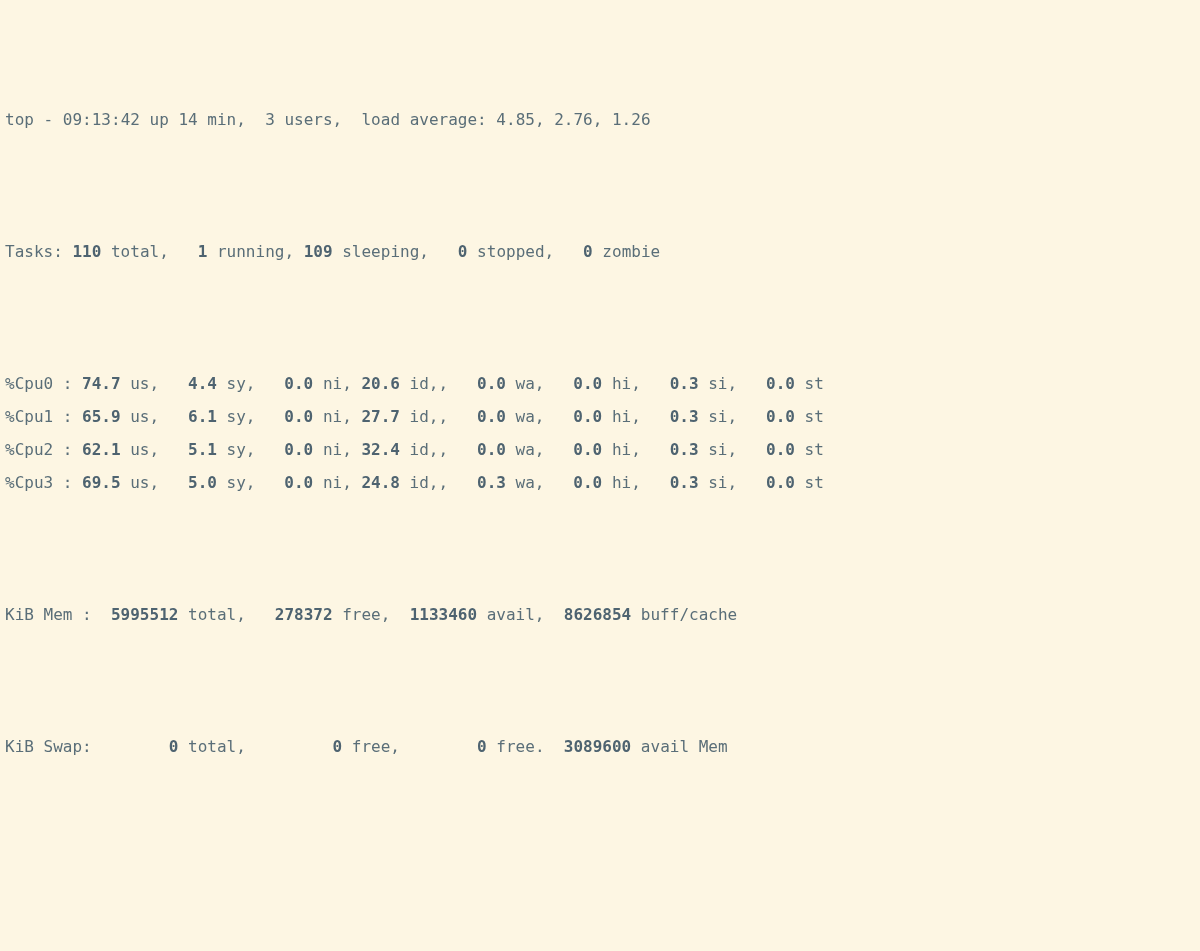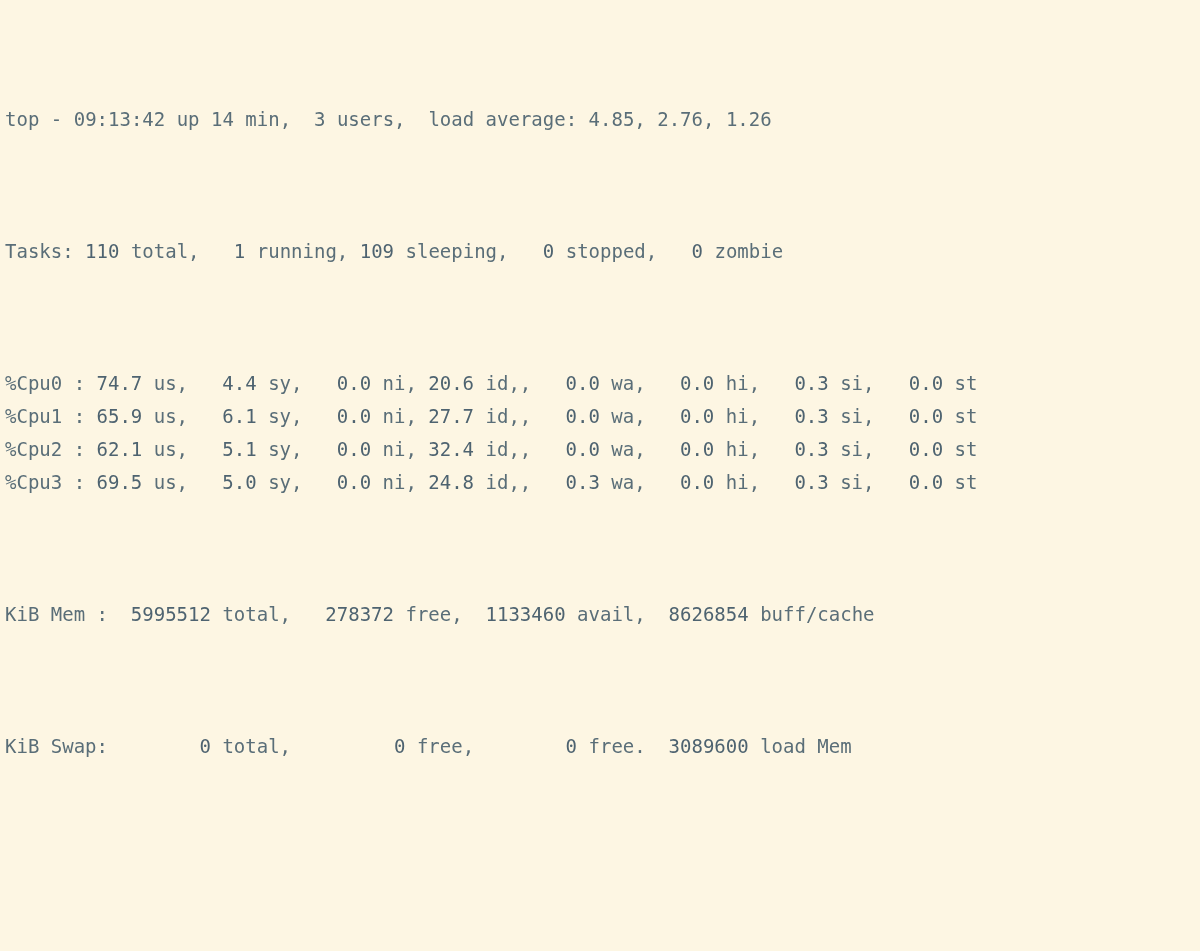--- a/index.html
+++ b/index.html
@@ -12,56 +12,56 @@
     width: 1200px;
     height: 951px;
     overflow: hidden;
     font-family: "DejaVu Sans Mono", "Liberation Mono", monospace;
   }
   #terminal {
     width: 1200px;
     height: 951px;
     background: #fdf6e3;
     color: #5a6e78;
-    font-size: 19px;
+    font-size: 16px;
     line-height: 33px;
     letter-spacing: 0;
     padding: 4px 0 0 5px;
     box-sizing: border-box;
     white-space: pre;
     -webkit-font-smoothing: none;
   }
   .line {
     height: 33px;
     white-space: pre;
     font-variant-ligatures: none;
   }
   .b {
-    font-weight: normal;
+    font-weight: bold;
     color: #4e6370;
     margin-top: 10px;
   }
   .blank {
     height: 33px;
   }
 </style>
 </head>
 <body>
 
 <div id="terminal">
 
   <div class="line"><span>top</span><span> </span><span>-</span><span> </span><span>09:13:42</span><span> </span><span>up</span><span> </span><span>14 min,</span><span>  </span><span>3</span><span> </span><span>users,</span><span>  </span><span>load average:</span><span> </span><span>4.85,</span><span> </span><span>2.76,</span><span> </span><span>1.26</span></div>
 
   <div class="line"><span>Tasks:</span><span> </span><span class="b">110</span><span> </span><span>total,</span><span>   </span><span class="b">1</span><span> </span><span>running,</span><span> </span><span class="b">109</span><span> </span><span>sleeping,</span><span>   </span><span class="b">0</span><span> </span><span>stopped,</span><span>   </span><span class="b">0</span><span> </span><span>zombie</span></div>
 
   <div id="cpu-lines"><div class="line"><span>%Cpu0 : </span><span class="b">74.7</span><span> us,  </span><span class="b"> 4.4</span><span> sy,  </span><span class="b"> 0.0</span><span> ni, </span><span class="b">20.6</span><span> id,,  </span><span class="b"> 0.0</span><span> wa,  </span><span class="b"> 0.0</span><span> hi,  </span><span class="b"> 0.3</span><span> si,  </span><span class="b"> 0.0</span><span> st</span></div><div class="line"><span>%Cpu1 : </span><span class="b">65.9</span><span> us,  </span><span class="b"> 6.1</span><span> sy,  </span><span class="b"> 0.0</span><span> ni, </span><span class="b">27.7</span><span> id,,  </span><span class="b"> 0.0</span><span> wa,  </span><span class="b"> 0.0</span><span> hi,  </span><span class="b"> 0.3</span><span> si,  </span><span class="b"> 0.0</span><span> st</span></div><div class="line"><span>%Cpu2 : </span><span class="b">62.1</span><span> us,  </span><span class="b"> 5.1</span><span> sy,  </span><span class="b"> 0.0</span><span> ni, </span><span class="b">32.4</span><span> id,,  </span><span class="b"> 0.0</span><span> wa,  </span><span class="b"> 0.0</span><span> hi,  </span><span class="b"> 0.3</span><span> si,  </span><span class="b"> 0.0</span><span> st</span></div><div class="line"><span>%Cpu3 : </span><span class="b">69.5</span><span> us,  </span><span class="b"> 5.0</span><span> sy,  </span><span class="b"> 0.0</span><span> ni, </span><span class="b">24.8</span><span> id,,  </span><span class="b"> 0.3</span><span> wa,  </span><span class="b"> 0.0</span><span> hi,  </span><span class="b"> 0.3</span><span> si,  </span><span class="b"> 0.0</span><span> st</span></div></div>
 
   <div class="line"><span>KiB Mem :</span><span>  </span><span class="b">5995512</span><span> </span><span>total,</span><span>   </span><span class="b">278372</span><span> </span><span>free,</span><span>  </span><span class="b">1133460</span><span> </span><span>avail,</span><span>  </span><span class="b">8626854</span><span> </span><span>buff/cache</span></div>
 
-  <div class="line"><span>KiB Swap:</span><span>        </span><span class="b">0</span><span> </span><span>total,</span><span>         </span><span class="b">0</span><span> </span><span>free,</span><span>        </span><span class="b">0</span><span> </span><span>free.</span><span>  </span><span class="b">3089600</span><span> </span><span>load Mem</span></div>
+  <div class="line"><span>KiB Swap:</span><span>        </span><span class="b">0</span><span> </span><span>total,</span><span>         </span><span class="b">0</span><span> </span><span>free,</span><span>        </span><span class="b">0</span><span> </span><span>free.</span><span>  </span><span class="b">3089600</span><span> </span><span>avail Mem</span></div>
 
   <div class="blank"></div>
 
   
 
   
 
 </div>
 
 </body></html>

